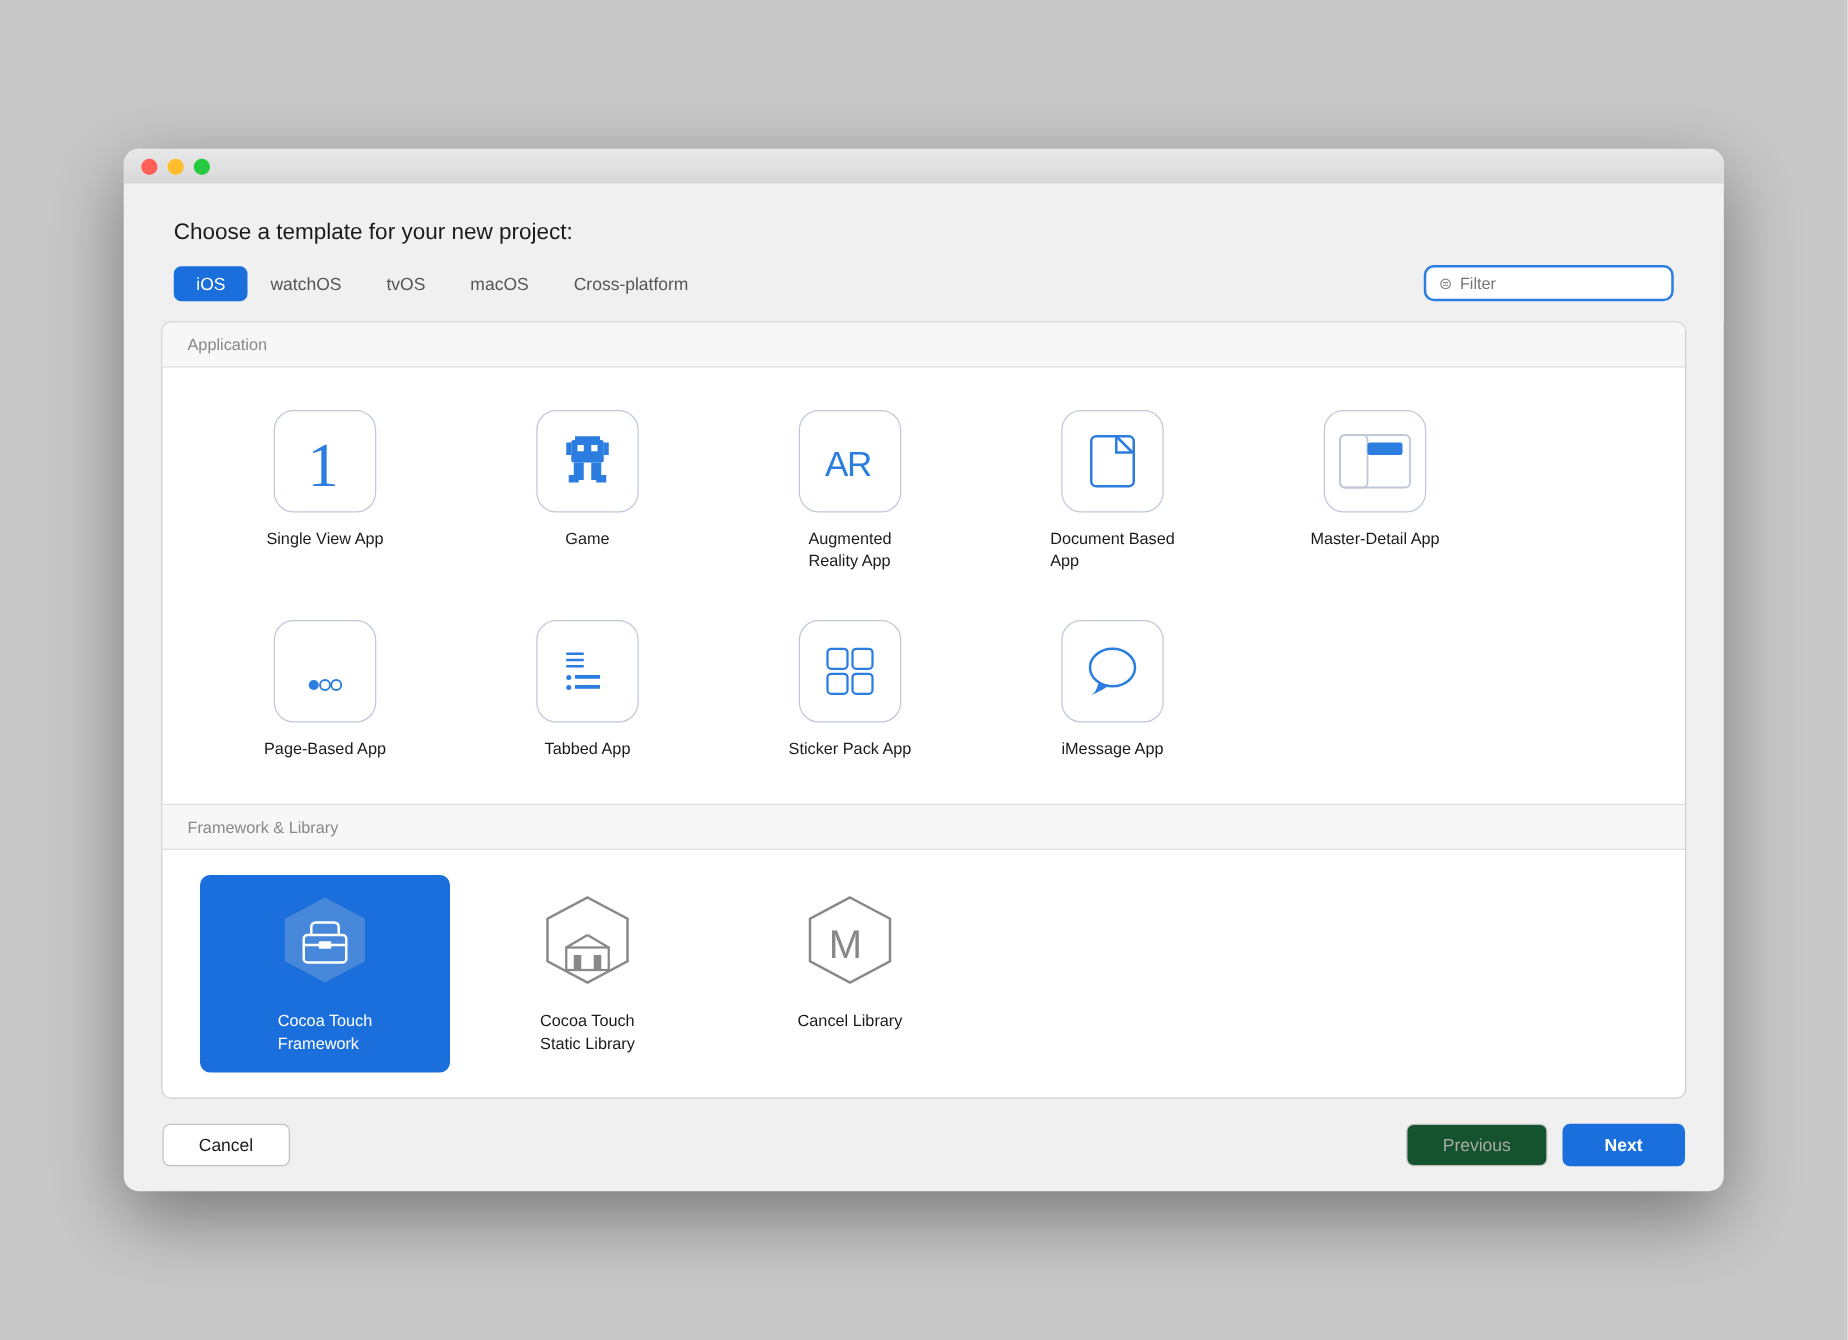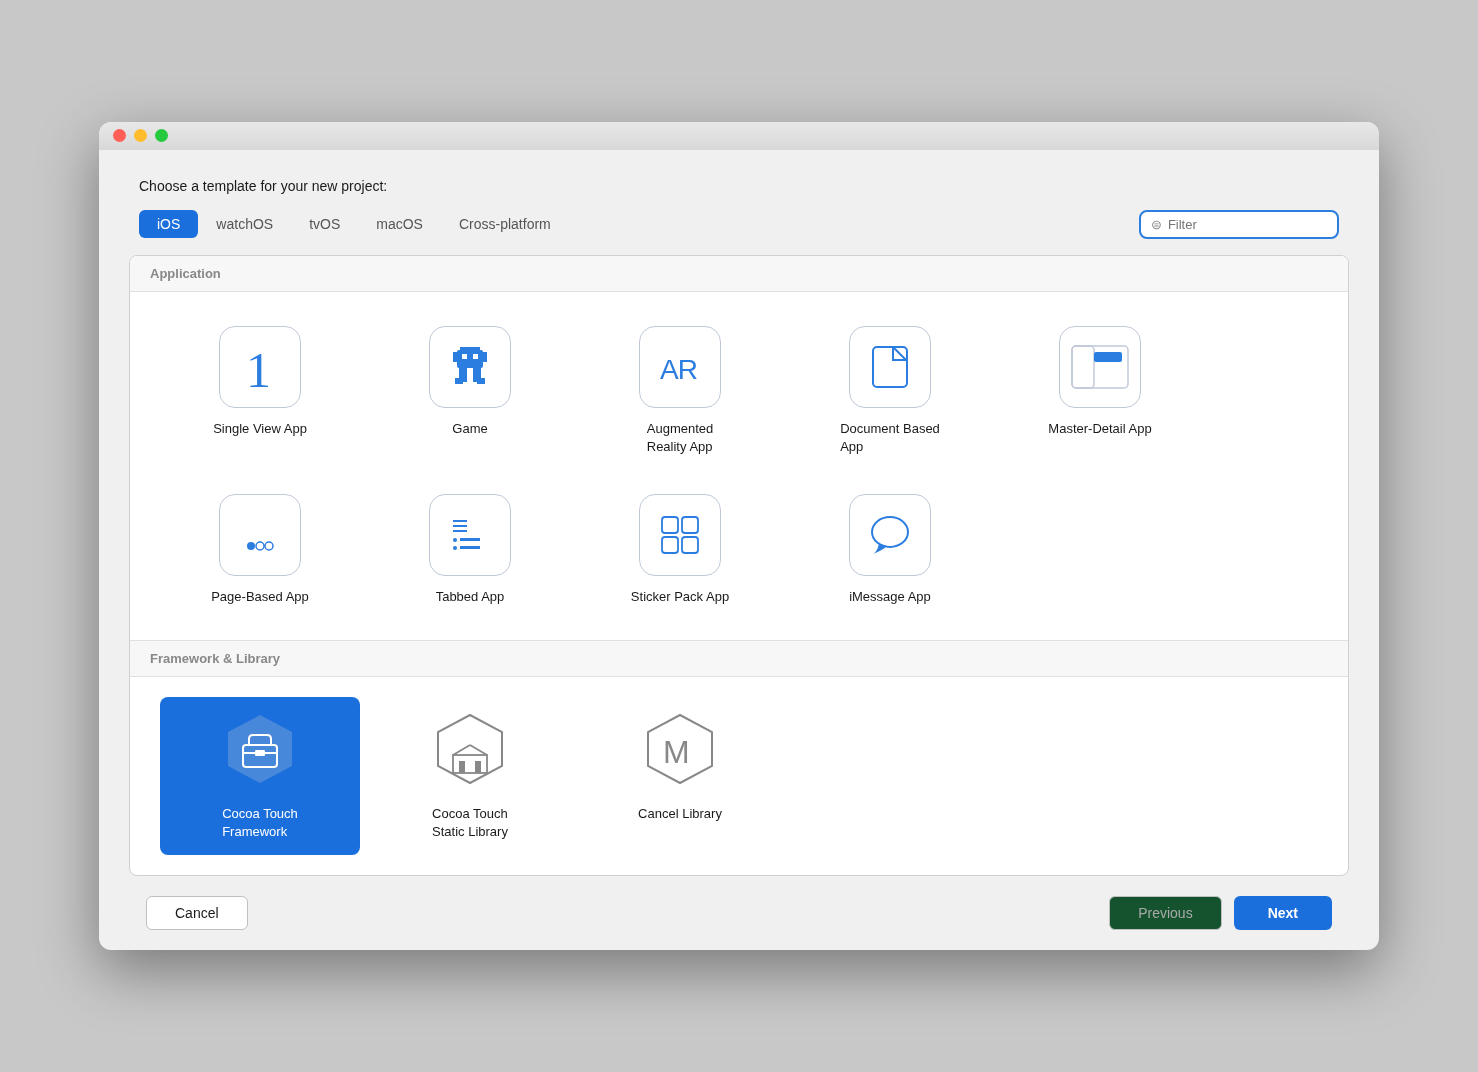--- a/index.html
+++ b/index.html
@@ -22,21 +22,21 @@
       overflow: hidden;
     }
 
     .dialog-header {
       background: #f0f0f0;
       padding: 28px 40px 16px 40px;
       border-bottom: none;
     }
 
     .dialog-title {
-      font-size: 14px;
+      font-size: 18px;
       font-weight: 500;
       color: #1a1a1a;
       margin-bottom: 16px;
     }
 
     .tabs-and-filter {
       display: flex;
       align-items: center;
       justify-content: space-between;
     }
@@ -92,21 +92,21 @@
       background: white;
       margin: 0 30px;
       border: 1px solid #d0d0d0;
       border-radius: 8px;
       overflow: hidden;
     }
 
     .section-header {
       padding: 10px 20px;
       font-size: 13px;
-      font-weight: 700;
+      font-weight: 400;
       color: #888;
       background: #f7f7f7;
       border-bottom: 1px solid #e0e0e0;
     }
 
     .templates-grid {
       display: flex;
       flex-wrap: wrap;
       padding: 20px 30px;
       gap: 10px;
@@ -159,21 +159,21 @@
     .section-divider {
       border: none;
       border-top: 1px solid #e0e0e0;
     }
 
     
     .dialog-footer {
       display: flex;
       justify-content: space-between;
       align-items: center;
-      padding: 20px 47px;
+      padding: 20px 31px;
     }
 
     .btn-cancel {
       padding: 8px 28px;
       border: 1px solid #c0c0c0;
       border-radius: 6px;
       background: white;
       font-size: 14px;
       cursor: pointer;
       color: #1a1a1a;

